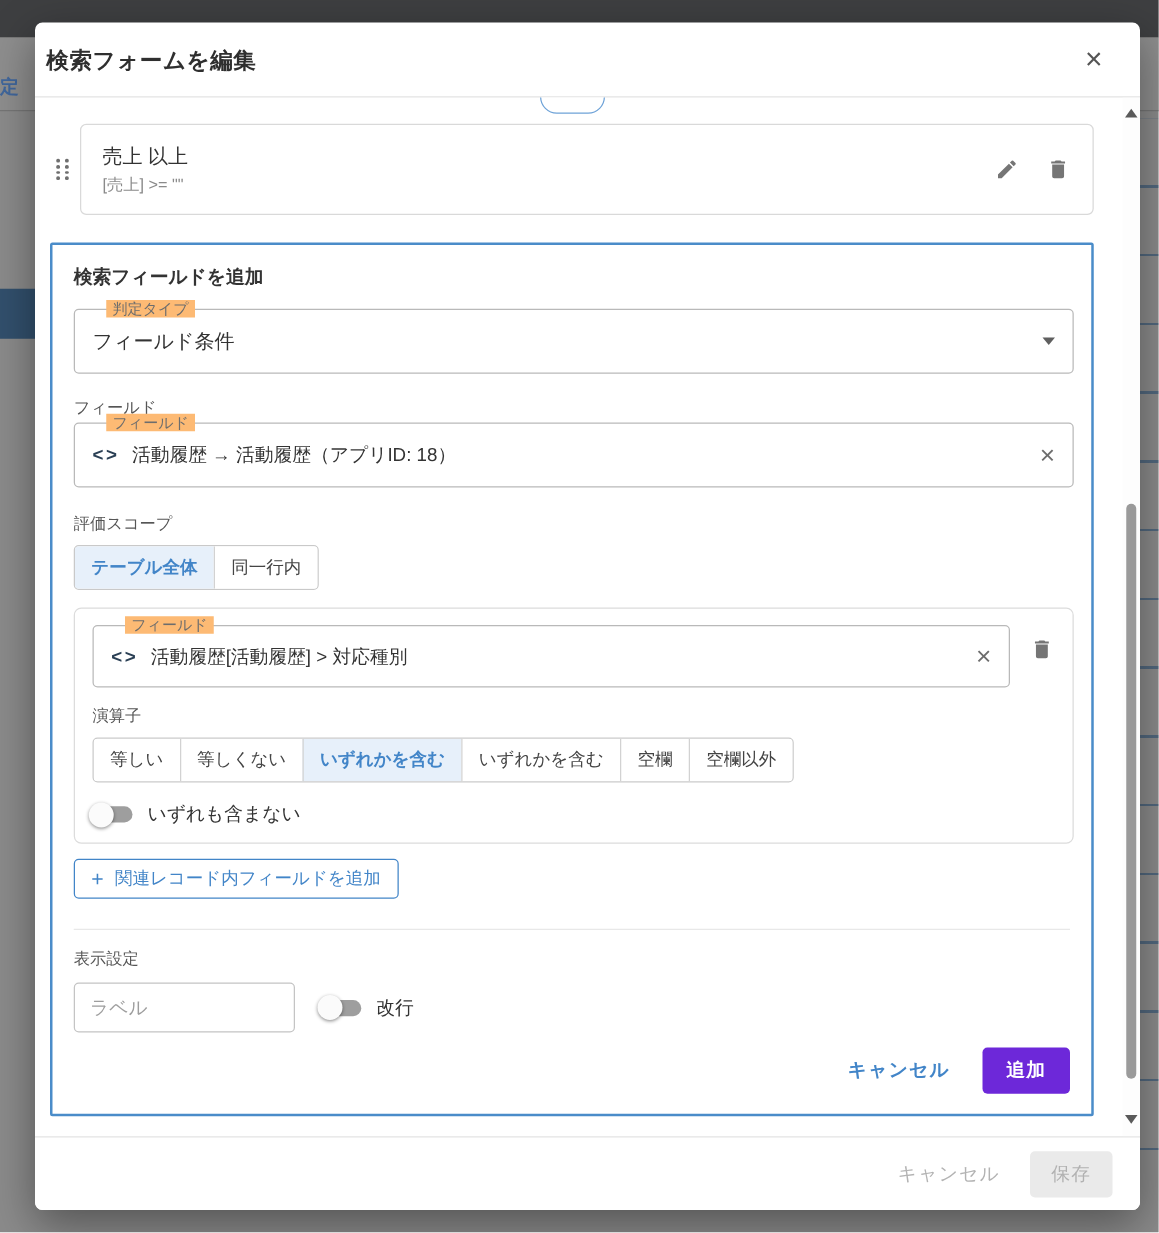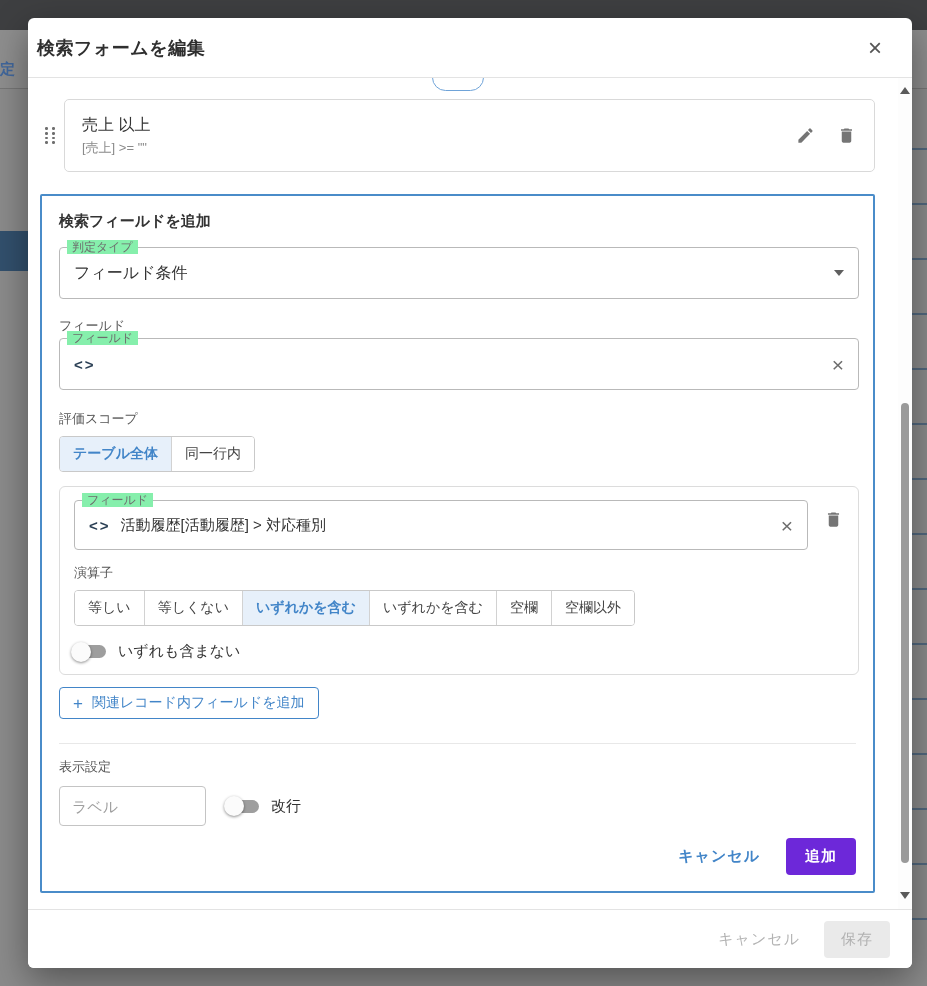--- a/index.html
+++ b/index.html
@@ -50,22 +50,22 @@
   .icon-btn + .icon-btn { margin-left:22px; }
   .icon-btn svg { fill:#757575; }
 
   
   .add-box { width:835px; margin:22px 0 0 12px; border:2px solid #4a8cc9; border-radius:2px;
     background:#fff; padding:16px 17px 16px 17px; }
   .add-heading { font-size:15px; font-weight:700; color:#333; }
 
   .outlined { position:relative; width:800px; height:52px; border:1px solid #b9b9b9; border-radius:4px;
     background:#fff; display:flex; align-items:center; padding:0 14px; }
-  .outlined .float-label { position:absolute; top:-8px; left:7px; font-size:12px; color:#6d6d6d;
-    background:#86efac; padding:0 5px; line-height:14px; }
+  .outlined .float-label { position:absolute; top:-8px; left:25px; font-size:12px; color:#6d6d6d;
+    background:#fdba74; padding:0 5px; line-height:14px; }
   .sel-value { font-size:16px; color:#333; }
   .caret-down { margin-left:auto; width:0; height:0; border-left:5px solid transparent; border-right:5px solid transparent; border-top:6px solid #5f5f5f; }
   .code-icon { font-size:15px; font-weight:700; color:#2a3f54; letter-spacing:2px; margin-right:10px; }
   .fld-value { font-size:15px; color:#333; }
   .clear-x { margin-left:auto; font-size:21px; color:#6d6d6d; line-height:1; cursor:pointer; font-weight:400; }
 
   .mini-label { font-size:13px; color:#555; }
   .mt3 { margin-top:3px; } .mt8 { margin-top:8px; } .mt14 { margin-top:14px; }
   .mt16 { margin-top:16px; } .mt18 { margin-top:18px; } .mt20 { margin-top:20px; }
 
@@ -85,21 +85,21 @@
     background:#fbfbfb; box-shadow:0 1px 3px rgba(0,0,0,0.45); }
   .toggle-label { font-size:15px; color:#333; margin-left:12px; }
 
   .add-related-btn { display:inline-flex; align-items:center; margin-top:12px; border:1px solid #4285c8; border-radius:4px;
     background:#fff; color:#4285c8; font-size:14px; padding:6px 13px; cursor:pointer; }
   .add-related-btn .plus { font-size:17px; font-weight:400; margin-right:9px; line-height:1; }
 
   .section-divider { border:none; border-top:1px solid #e8e8e8; margin-top:24px; }
 
   .display-row { display:flex; align-items:center; margin-top:10px; }
-  .label-input { width:147px; height:40px; border:1px solid #c4c4c4; border-radius:4px; padding:0 12px; font-size:15px;
+  .label-input { width:177px; height:40px; border:1px solid #c4c4c4; border-radius:4px; padding:0 12px; font-size:15px;
     font-family:inherit; color:#333; }
   .label-input::placeholder { color:#9e9e9e; opacity:1; }
   .display-row .switch { margin-left:21px; }
 
   .box-actions { display:flex; align-items:center; justify-content:flex-end; margin-top:12px; }
   .text-btn { background:none; border:none; color:#4285c8; font-size:15px; font-weight:700; cursor:pointer; font-family:inherit; letter-spacing:1px; }
   .primary-btn { margin-left:26px; background:#6d28d9; color:#fff; border:none; border-radius:4px;
     padding:9px 19px; font-size:15px; font-weight:700; cursor:pointer; font-family:inherit; letter-spacing:1px; }
 
   .modal-footer { flex:0 0 59px; border-top:1px solid #e3e3e3; display:flex; align-items:center;
@@ -171,20 +171,21 @@
           <span class="float-label">判定タイプ</span>
           <span class="sel-value">フィールド条件</span>
           <span class="caret-down"></span>
         </div>
 
         
         <div class="mini-label mt18">フィールド</div>
         <div class="outlined mt3">
           <span class="float-label">フィールド</span>
           <span class="code-icon">&lt;&gt;</span>
+          <span class="fld-value">活動履歴 → 活動履歴（アプリID: 18）</span>
           <span class="clear-x">×</span>
         </div>
 
         
         <div class="mini-label mt20">評価スコープ</div>
         <div class="seg-group mt8">
           <span class="seg selected">テーブル全体</span>
           <span class="seg">同一行内</span>
         </div>
 

